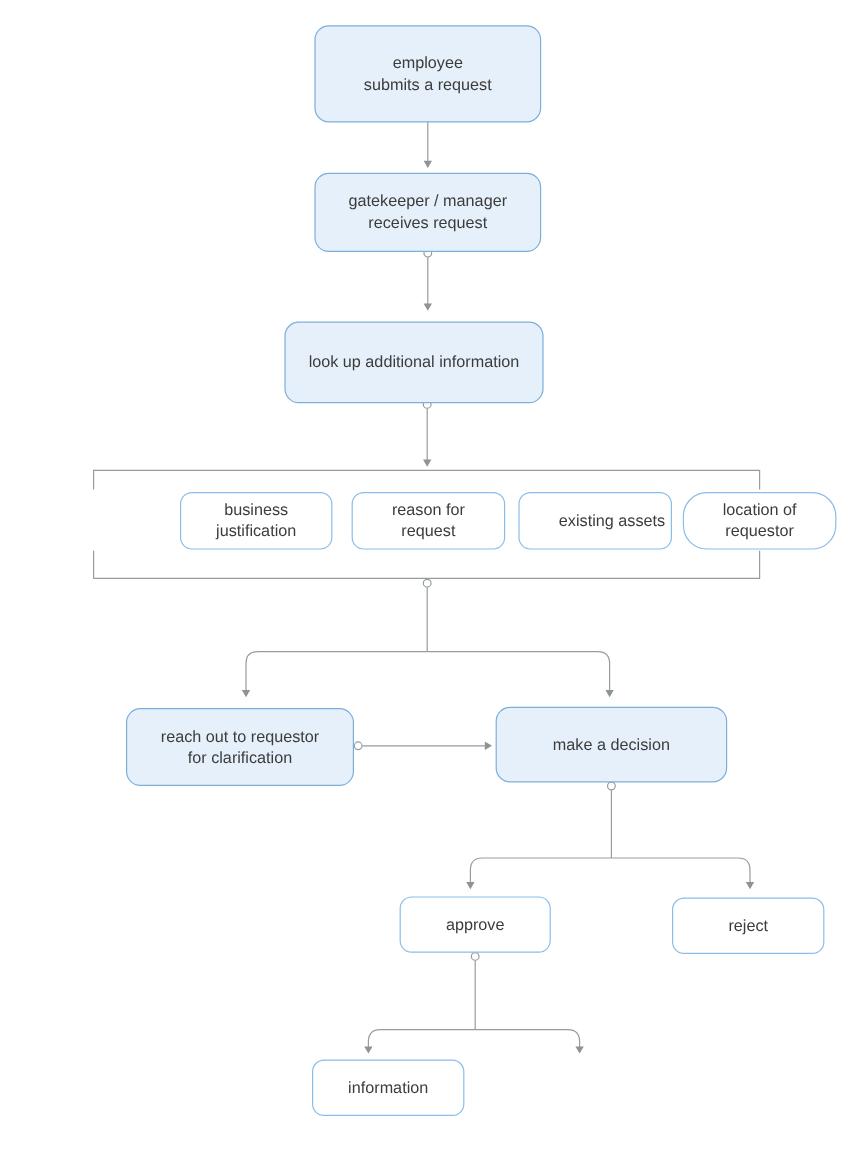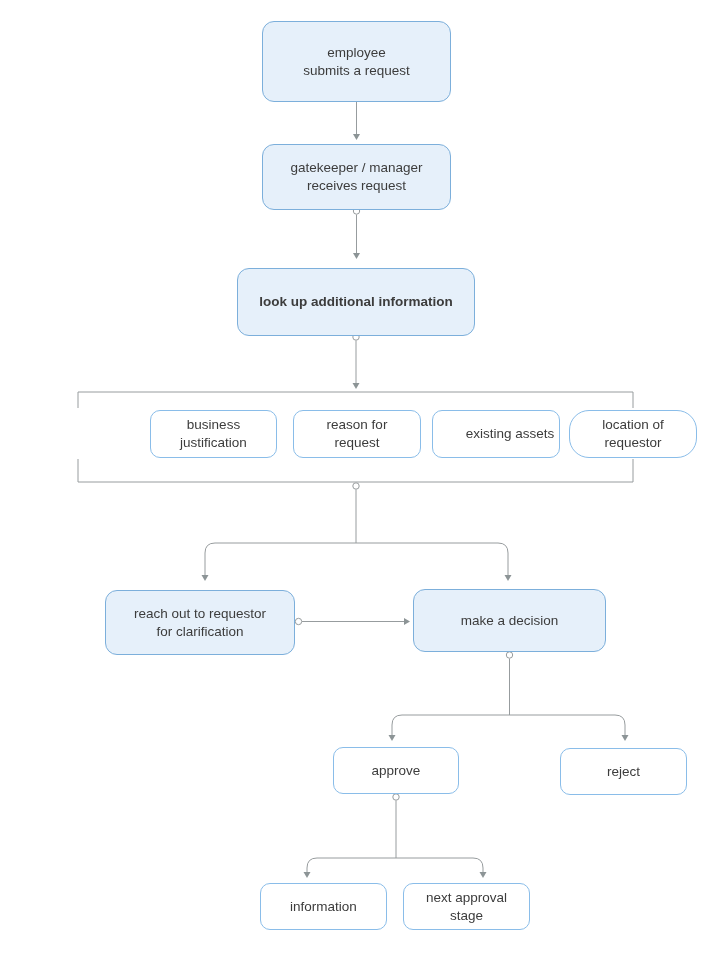--- a/index.html
+++ b/index.html
@@ -38,21 +38,21 @@
     border-radius: 10px;
   }
   .node.filled {
     background: var(--node-fill, #e6f0fa);
     border-color: var(--node-border, #7cafdb);
     border-radius: 12px;
   }
   
   .n-employee    { left: 262px; top: 21px;  width: 189px; height: 81px; }
   .n-gatekeeper  { left: 262px; top: 144px; width: 189px; height: 66px; }
-  .n-lookup      { left: 237px; top: 268px; width: 238px; height: 68px; font-weight: bold; }
+  .n-lookup      { left: 237px; top: 268px; width: 216px; height: 68px; }
   .n-order       { left: 14px;  top: 410px; width: 128px; height: 48px; }
   .n-business    { left: 150px; top: 410px; width: 127px; height: 48px; }
   .n-reason      { left: 293px; top: 410px; width: 128px; height: 48px; }
   .n-existing    { left: 432px; top: 410px; width: 128px; height: 48px; padding-left: 28px; }
   .n-location    { left: 569px; top: 410px; width: 128px; height: 48px; border-radius: 20px; }
   .n-reachout    { left: 105px; top: 590px; width: 190px; height: 65px; }
   .n-decision    { left: 413px; top: 589px; width: 193px; height: 63px; }
   .n-approve     { left: 333px; top: 747px; width: 126px; height: 47px; }
   .n-reject      { left: 560px; top: 748px; width: 127px; height: 47px; }
   .n-fulfillment { left: 260px; top: 883px; width: 127px; height: 47px; }
@@ -152,16 +152,14 @@
   <div class="node n-location">location of
 requestor</div>
 
   <div class="node filled n-reachout">reach out to requestor
 for clarification</div>
   <div class="node filled n-decision">make a decision</div>
 
   <div class="node n-approve">approve</div>
   <div class="node n-reject">reject</div>
   <div class="node n-fulfillment">information</div>
-  <div class="node n-nextstage">next approval
-stage</div>
 
 </div>
 
 </body></html>

